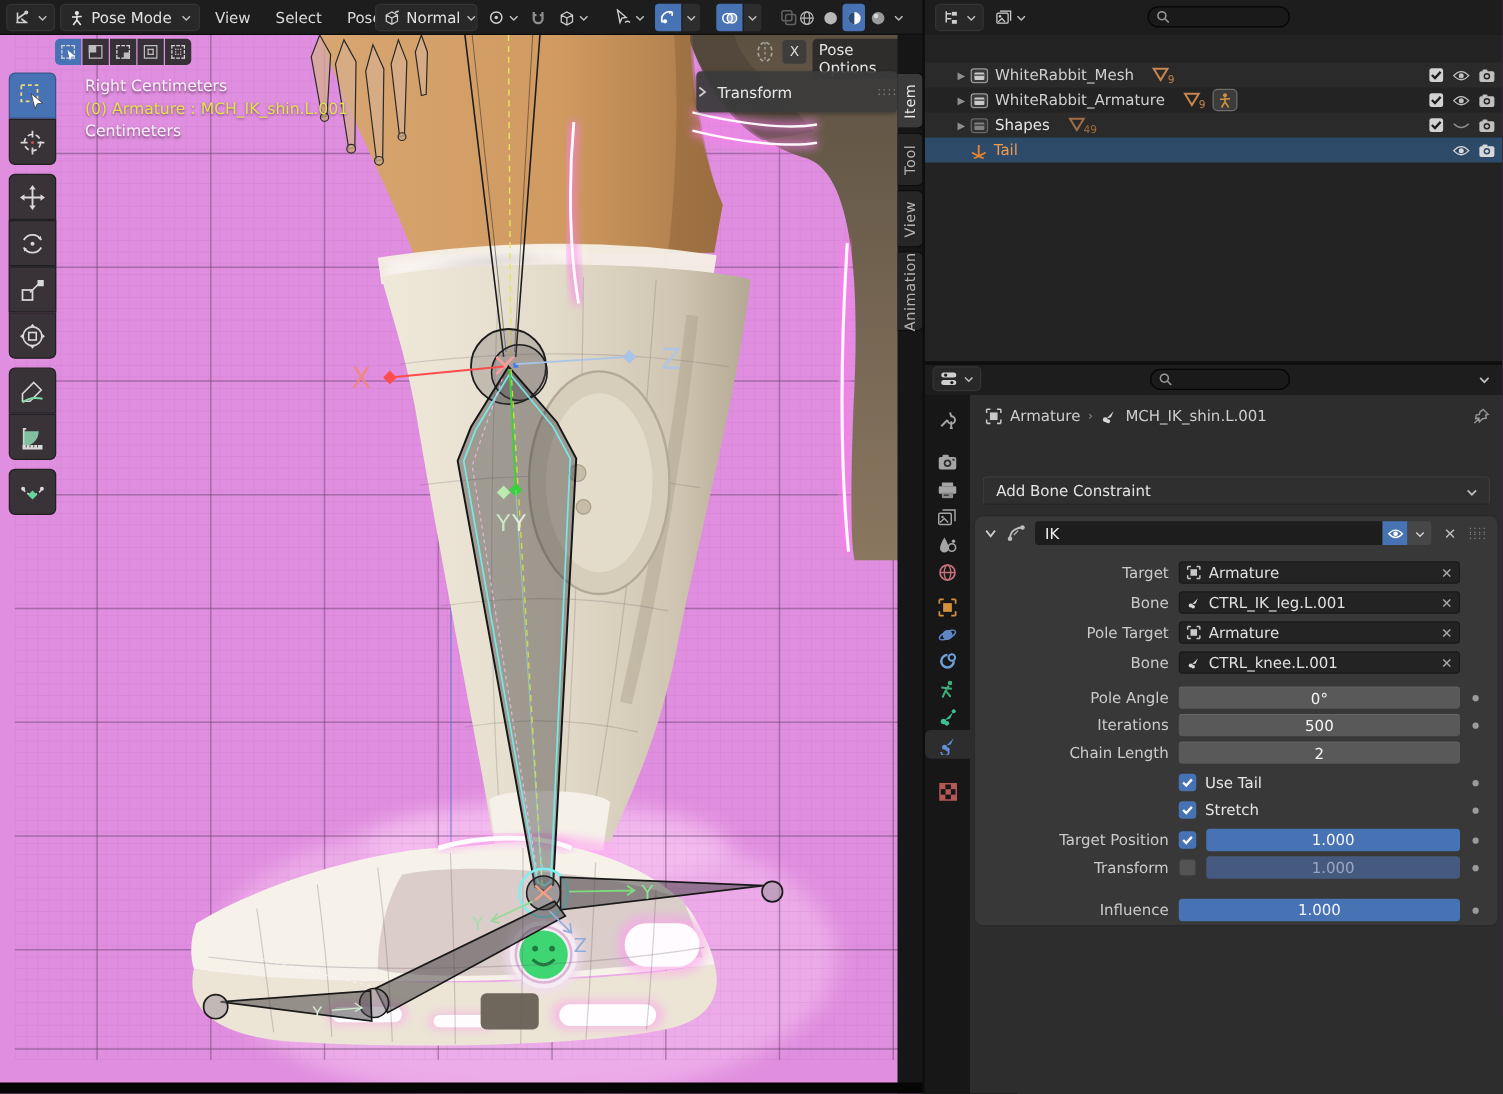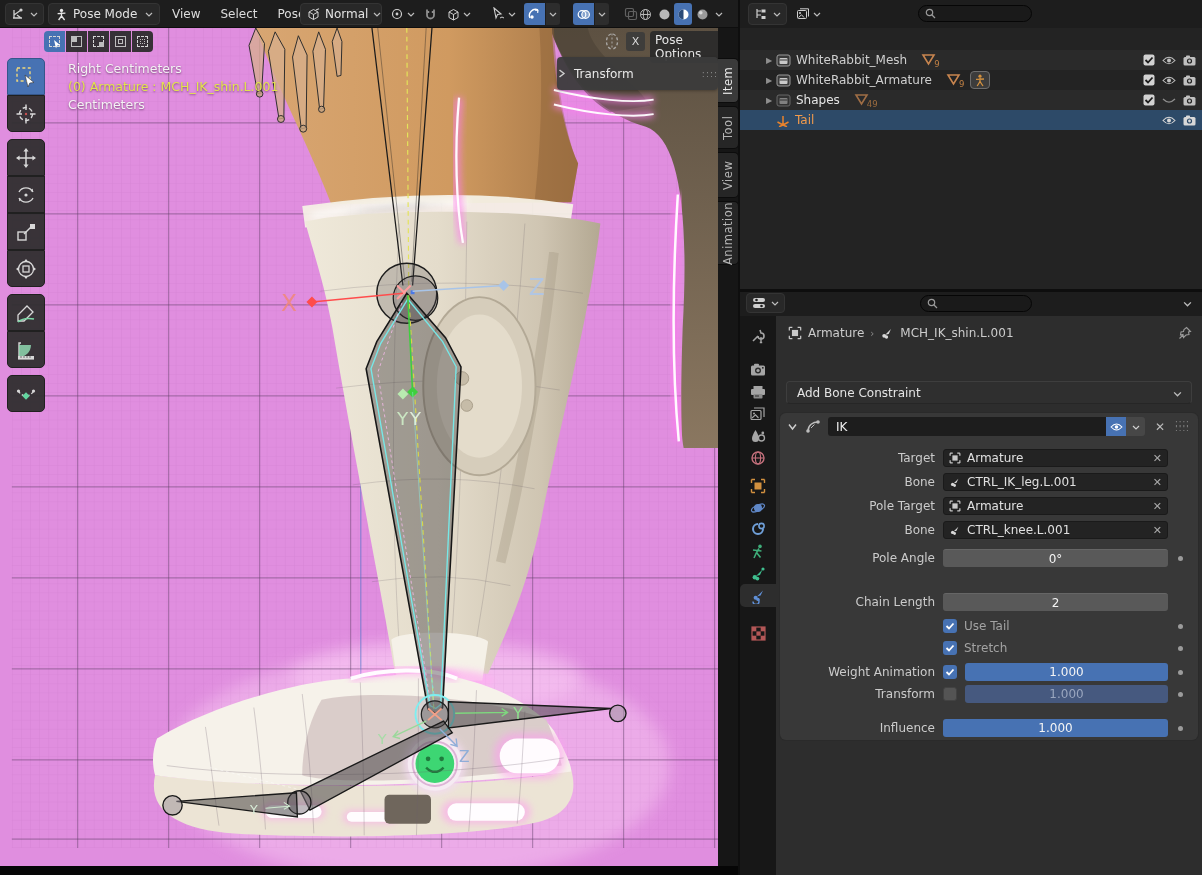--- a/index.html
+++ b/index.html
@@ -96,21 +96,21 @@
   .hdr-x { position:absolute; left:371px; top:4px; width:18px; height:19px; display:flex; align-items:center; justify-content:center; color:#bdbdbd; font-size:12px; }
   .hdr-grip { position:absolute; left:395px; top:8px; color:#8b8b8b; font-size:8px; letter-spacing:1px; line-height:5px; }
 
   .prow { position:absolute; left:0; width:418px; height:18px; }
   .plabel { position:absolute; left:0; top:0; width:155px; height:18px; text-align:right; line-height:18px; color:#cbcbcb; font-size:12px; }
   .id-field { position:absolute; left:163px; top:0; width:225px; height:18px; background:#232323; border:1px solid #1a1a1a; border-radius:3px; display:flex; align-items:center; gap:6px; padding:0 5px; color:#e0e0e0; }
   .id-field .fx { margin-left:auto; color:#aaaaaa; font-size:11px; }
   .num-field { position:absolute; left:163px; top:0; width:225px; height:18px; background:#595959; border-radius:3px; text-align:center; line-height:18px; color:#f4f4f4; border-top:1px solid #666; }
   .chk { position:absolute; left:163px; top:2px; width:14px; height:14px; border-radius:3px; background:#4772b3; display:flex; align-items:center; justify-content:center; }
   .chk.off { background:#545454; border:1px solid #424242; }
-  .chk-label { position:absolute; left:184px; top:0; line-height:18px; color:#a3a3a3; }
+  .chk-label { position:absolute; left:184px; top:0; line-height:18px; color:#e5e5e5; }
   .slider { position:absolute; left:185px; top:0; width:203px; height:18px; background:#4772b3; border-radius:3px; text-align:center; line-height:18px; color:#f4f4f4; }
   .slider.full { left:163px; width:225px; }
   .slider.disabled { background:#46597f; color:#9aa6bf; }
   .adot { position:absolute; left:398px; top:7px; width:5px; height:5px; border-radius:50%; background:#9b9b9b; }
 
   svg { display:block; }
   text { font-family:"DejaVu Sans","Liberation Sans",sans-serif; }
 </style>
 </head>
 <body>
@@ -1041,20 +1041,25 @@
           <span class="fx">✕</span>
         </div>
       </div>
 
       <div class="prow" style="top:136px;">
         <span class="plabel">Pole Angle</span>
         <div class="num-field">0°</div>
         <span class="adot"></span>
       </div>
 
+      <div class="prow" style="top:158px;">
+        <span class="plabel">Iterations</span>
+        <div class="num-field">500</div>
+        <span class="adot"></span>
+      </div>
 
       <div class="prow" style="top:180px;">
         <span class="plabel">Chain Length</span>
         <div class="num-field">2</div>
       </div>
 
       <div class="prow" style="top:204px;">
         <span class="chk">
               <svg width="10" height="10" viewBox="0 0 10 10">
                 <path d="M1.5 5 L4 7.5 L8.5 2.5" stroke="#fff" stroke-width="1.8" fill="none"></path>
@@ -1068,21 +1073,21 @@
         <span class="chk">
               <svg width="10" height="10" viewBox="0 0 10 10">
                 <path d="M1.5 5 L4 7.5 L8.5 2.5" stroke="#fff" stroke-width="1.8" fill="none"></path>
               </svg>
             </span>
         <span class="chk-label">Stretch</span>
         <span class="adot"></span>
       </div>
 
       <div class="prow" style="top:250px;">
-        <span class="plabel">Weight Animation</span>
+        <span class="plabel">Target Position</span>
         <span class="chk">
               <svg width="10" height="10" viewBox="0 0 10 10">
                 <path d="M1.5 5 L4 7.5 L8.5 2.5" stroke="#fff" stroke-width="1.8" fill="none"></path>
               </svg>
             </span>
         <div class="slider">1.000</div>
         <span class="adot"></span>
       </div>
 
       <div class="prow" style="top:272px;">

